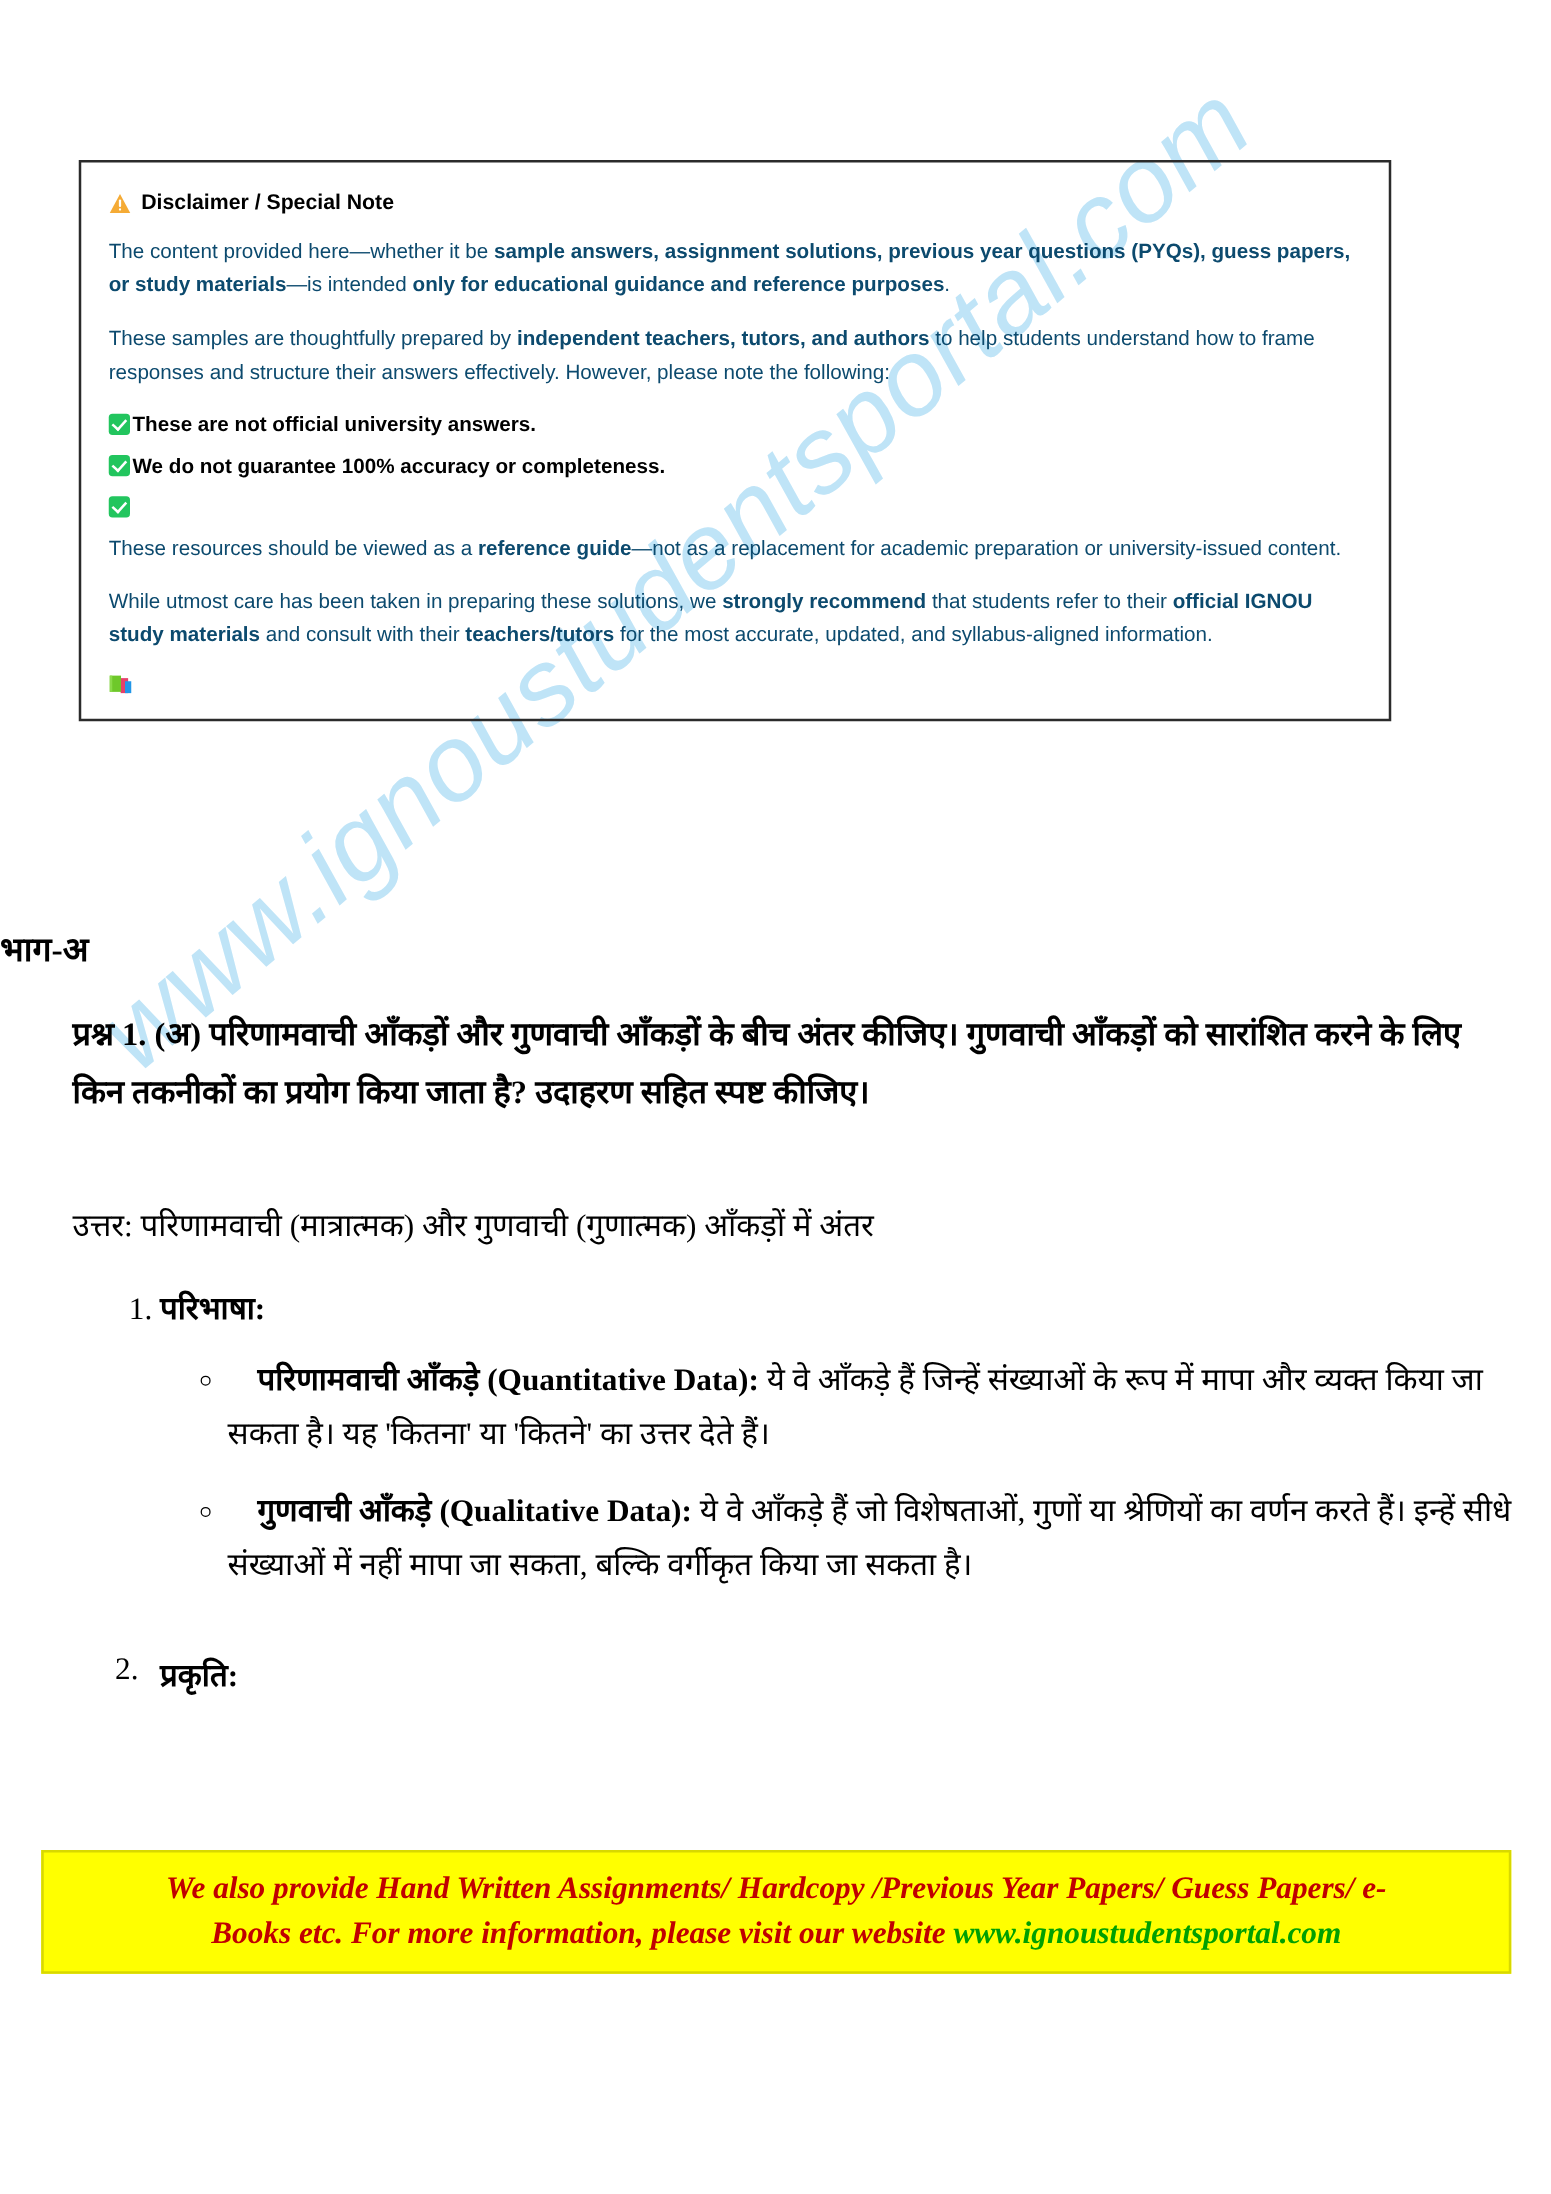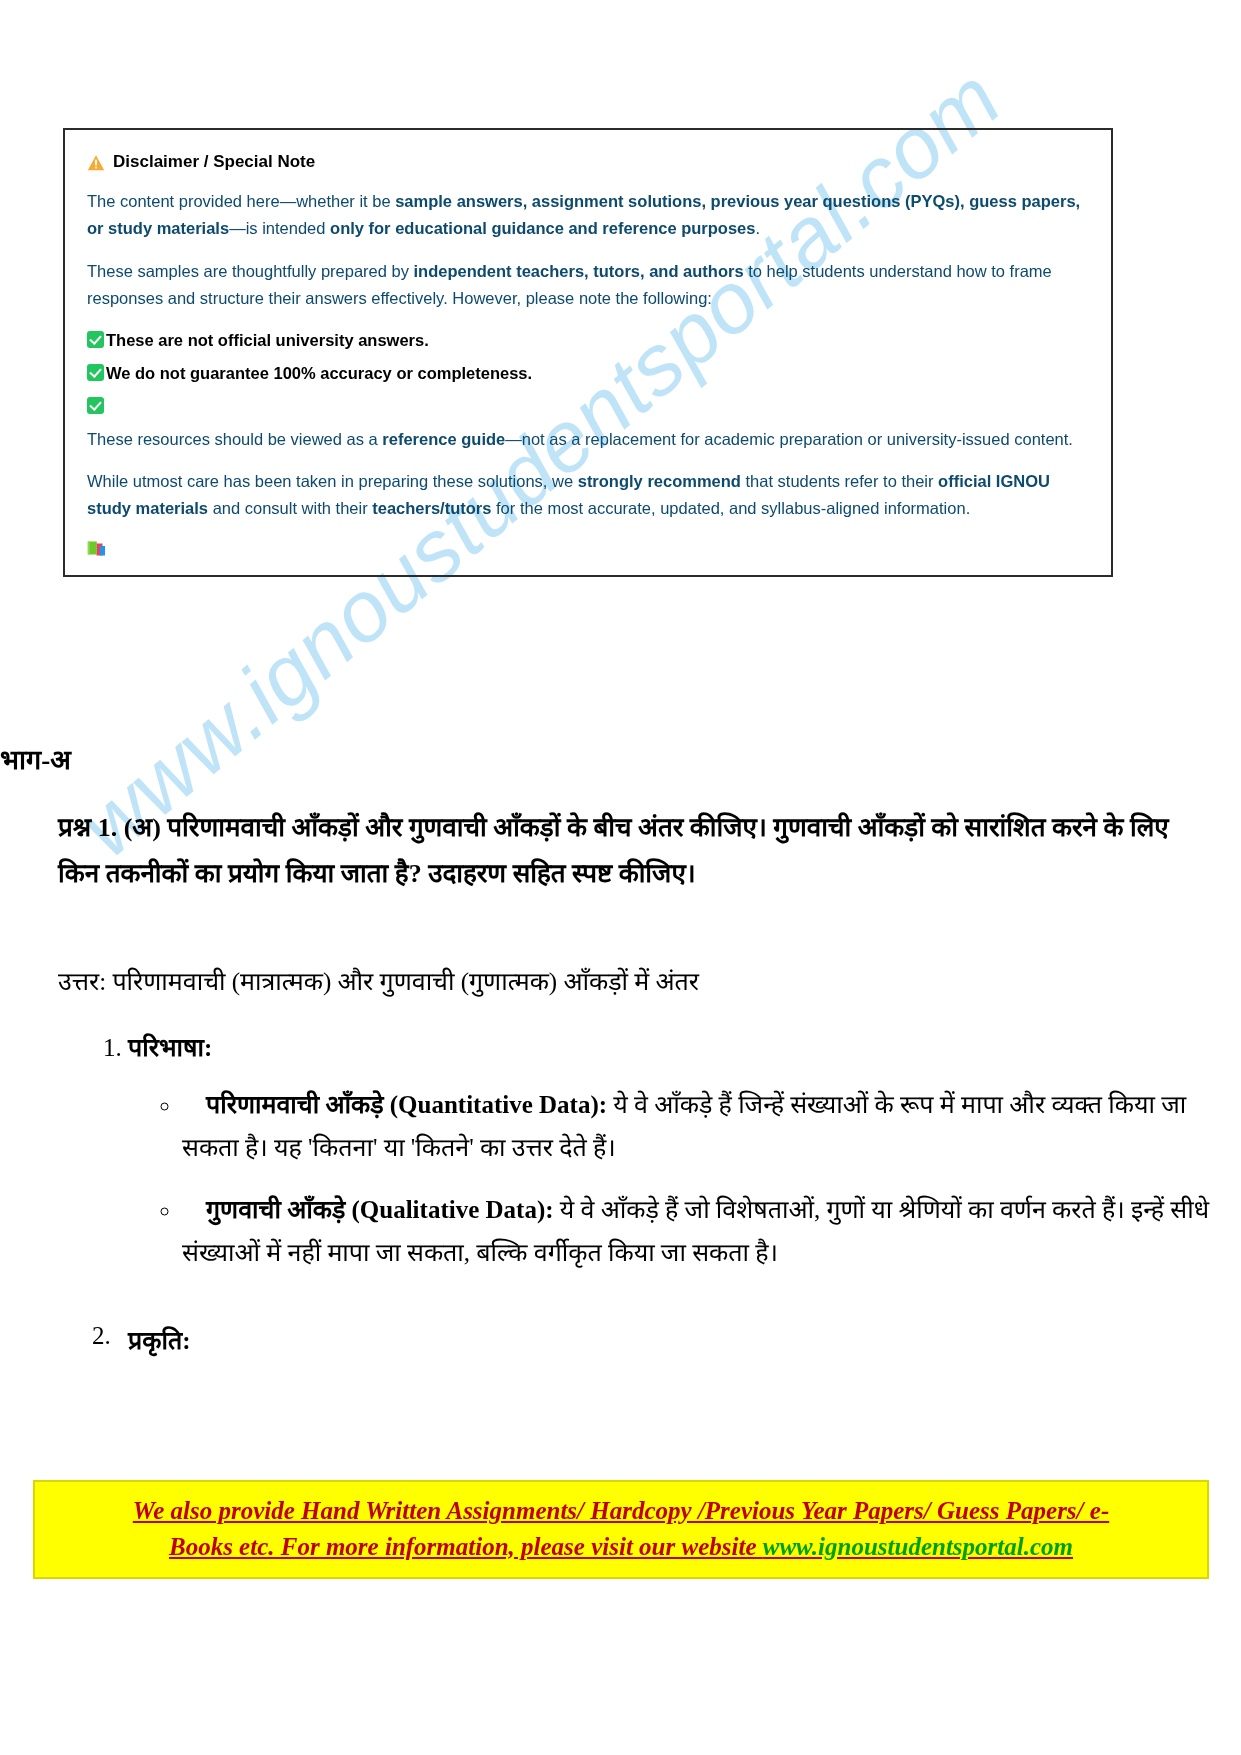--- a/index.html
+++ b/index.html
@@ -231,21 +231,20 @@
     background: #ffff00;
     border: 2px solid #d8d800;
     padding: 11px 20px 13px 20px;
     text-align: center;
     font-family: "Liberation Serif", "DejaVu Serif", serif;
     font-style: italic;
     font-weight: bold;
     font-size: 25px;
     line-height: 1.42;
     color: #c00000;
-    text-decoration: underline;
   }
   .footer-banner .url {
     color: #00a000;
     font-style: italic;
     font-weight: bold;
   }
 </style>
 </head>
 <body>
 

